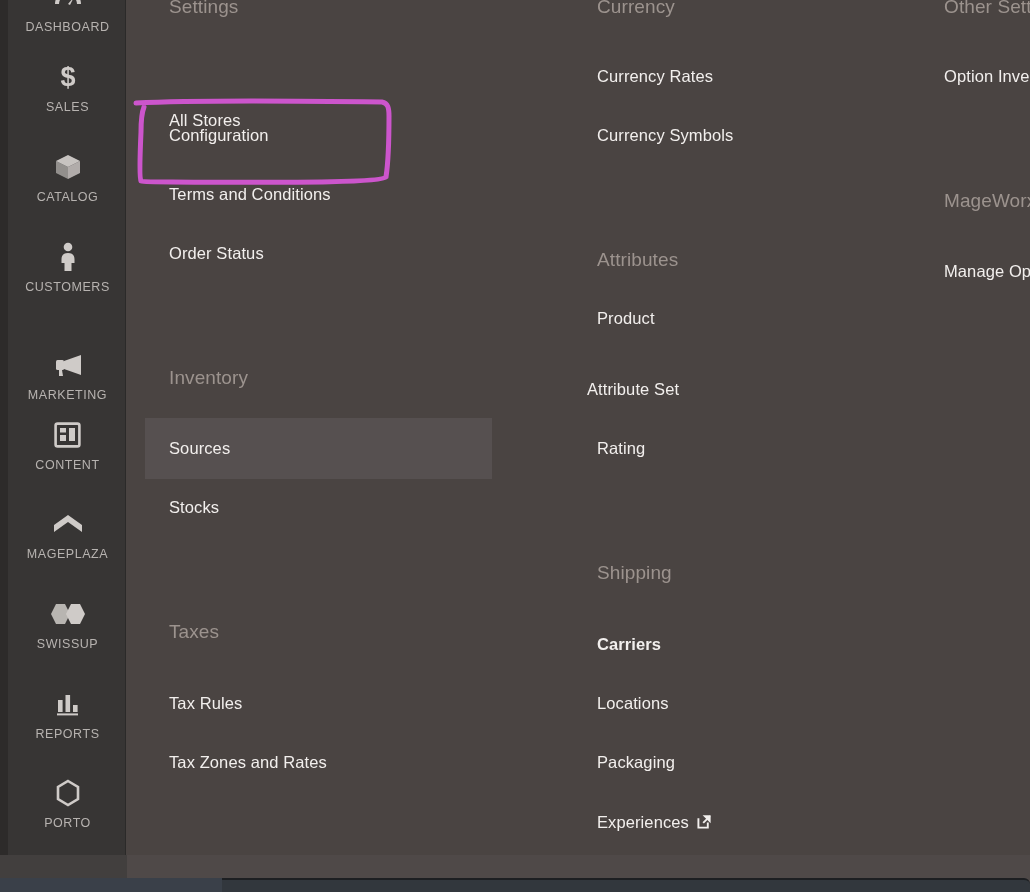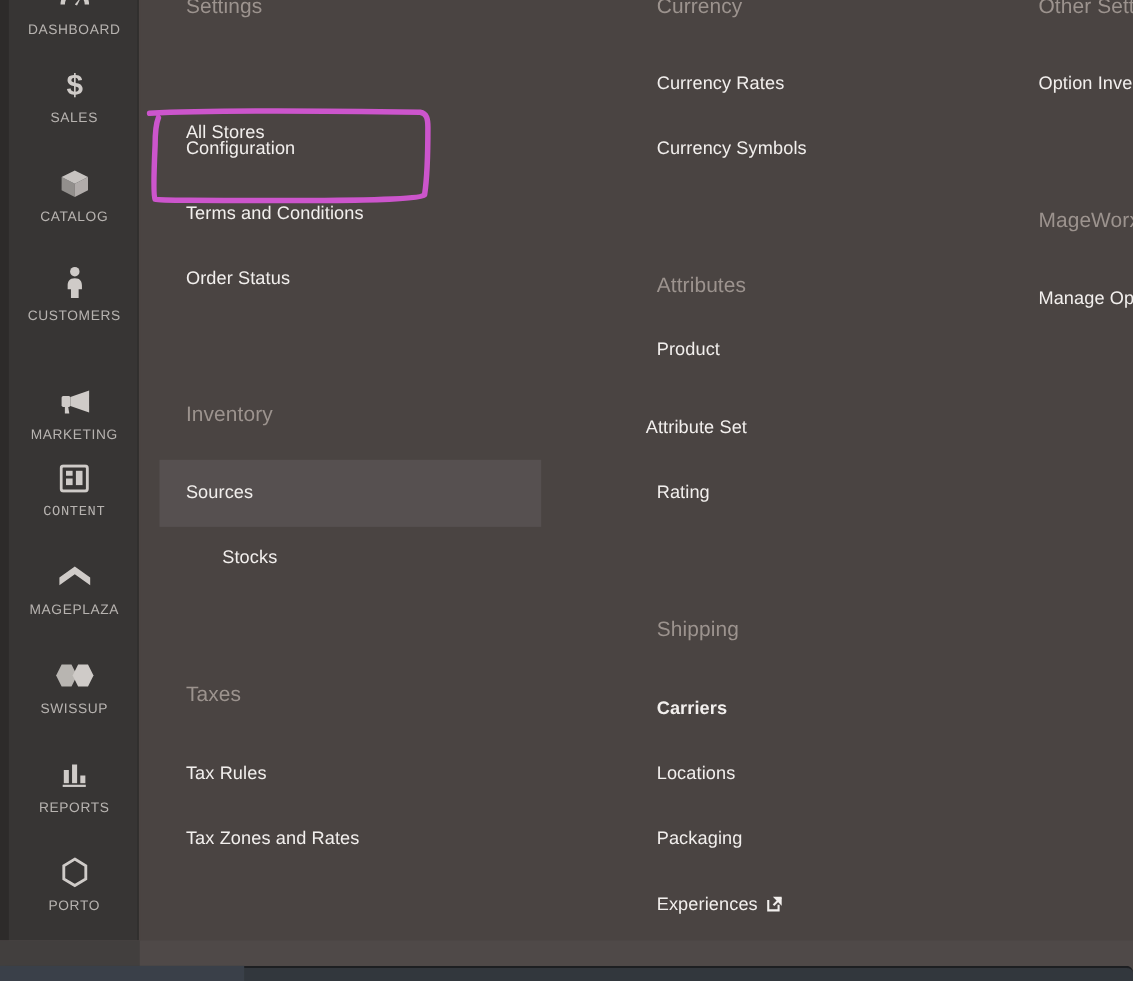--- a/index.html
+++ b/index.html
@@ -182,21 +182,21 @@
         <div class="nav-item" style="top: 348px;">
           <div class="nav-icon">
             <svg width="30" height="26" viewBox="0 0 30 26" fill="none">
               <path d="M28 3 L28 23 L11 17 L11 9 Z" fill="currentColor"></path>
               <rect x="3" y="8" width="8" height="10" rx="1.5" fill="currentColor"></rect>
               <path d="M6 18 L6 24 L10 24 L9 18 Z" fill="currentColor"></path>
             </svg>
           </div>
           <div class="nav-label">MARKETING</div>
         </div>
-        <div class="nav-item" style="top: 418px; font-family: Liberation Mono, monospace;">
+        <div class="nav-item" style="top: 418px;">
           <div class="nav-icon">
             <svg width="27" height="26" viewBox="0 0 27 26" fill="none">
               <rect x="1.6" y="1.6" width="23.8" height="22.8" rx="2" stroke="currentColor" stroke-width="2.6" fill="none"></rect>
               <rect x="6" y="6" width="6" height="4.5" fill="currentColor"></rect>
               <rect x="6" y="13" width="6" height="6" fill="currentColor"></rect>
               <rect x="15" y="6" width="6" height="13" fill="currentColor"></rect>
             </svg>
           </div>
           <div class="nav-label">CONTENT</div>
         </div>
@@ -253,21 +253,21 @@
     <div id="sources-highlight"></div>
 
     <div class="col" id="col1">
         <div class="group-title" style="top: -4px; left: 41px;">Settings</div>
         <div class="menu-link" style="top: 67px; left: 41px; margin-top: 44px;">All Stores</div>
         <div class="menu-link" style="top: 126px; left: 41px;">Configuration</div>
         <div class="menu-link" style="top: 185px; left: 41px;">Terms and Conditions</div>
         <div class="menu-link" style="top: 244px; left: 41px;">Order Status</div>
         <div class="group-title" style="top: 367px; left: 41px;">Inventory</div>
         <div class="menu-link" style="top: 439px; left: 41px;">Sources</div>
-        <div class="menu-link" style="top: 498px; left: 41px; margin-left: 33px;">Stocks</div>
+        <div class="menu-link" style="top: 498px; left: 41px;">Stocks</div>
         <div class="group-title" style="top: 621px; left: 41px;">Taxes</div>
         <div class="menu-link" style="top: 694px; left: 41px;">Tax Rules</div>
         <div class="menu-link" style="top: 753px; left: 41px;">Tax Zones and Rates</div>
       </div>
     <div class="col" id="col2">
         <div class="group-title" style="top: -4px; left: 41px;">Currency</div>
         <div class="menu-link" style="top: 67px; left: 41px;">Currency Rates</div>
         <div class="menu-link" style="top: 126px; left: 41px;">Currency Symbols</div>
         <div class="group-title" style="top: 249px; left: 41px;">Attributes</div>
         <div class="menu-link" style="top: 309px; left: 41px; text-align: right;">Product</div>

